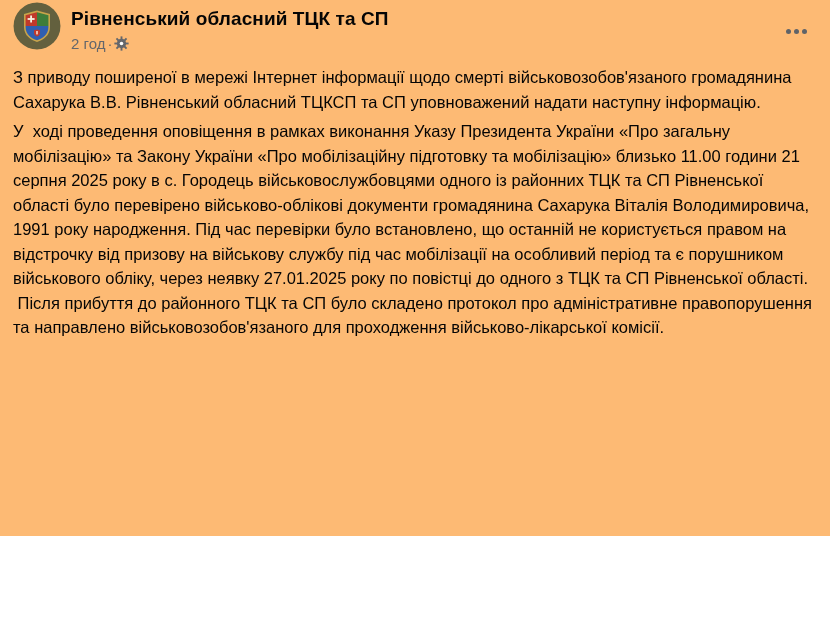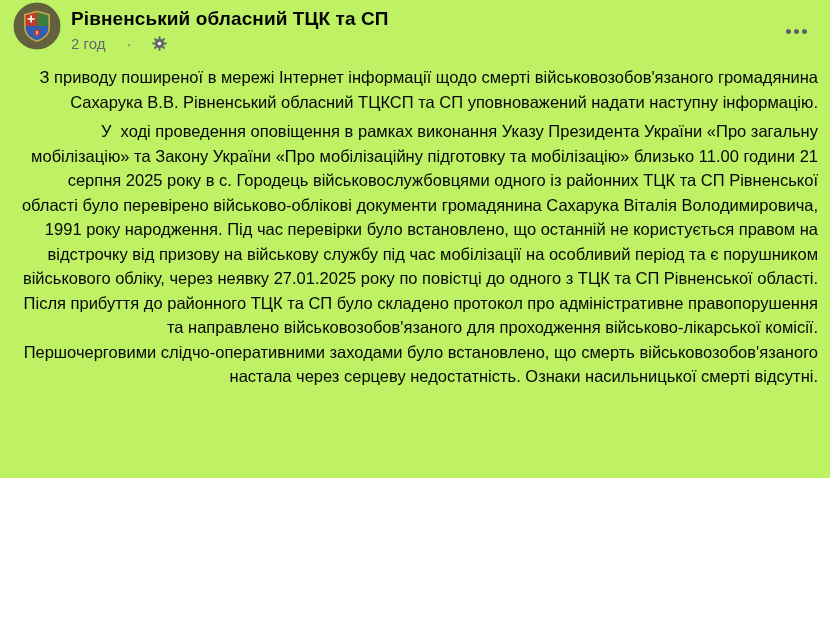--- a/index.html
+++ b/index.html
@@ -2,21 +2,21 @@
 <html><head>
 <meta charset="utf-8">
 <style>
   * { margin: 0; padding: 0; box-sizing: border-box; }
   html, body {
     width: 830px; height: 638px;
     background: #ffffff;
     overflow: hidden;
     font-family: "Liberation Sans", sans-serif;
   }
-  .post { width: 830px; height: 478px; background: #bef264; }
+  .post { width: 830px; height: 536px; background: #fdba74; }
 
   
   .header {
     display: flex;
     align-items: flex-start;
     padding: 2px 14px 0 13px;
   }
   .avatar-btn {
     width: 48px; height: 48px;
     border-radius: 50%;
@@ -29,21 +29,21 @@
     font-size: 19px;
     font-weight: 700;
     color: #050505;
     line-height: 24px;
     letter-spacing: .1px;
     cursor: pointer;
   }
   .meta-row {
     display: flex;
     align-items: center;
-    gap: 21px;
+    gap: 2px;
     margin-top: 3px;
     color: #65676b;
     font-size: 15px;
     line-height: 19px;
   }
   .meta-sep { color: #65676b; }
   .gear { display: inline-flex; align-items: center; }
   .more-btn {
     margin-left: auto;
     margin-top: 14px;
@@ -62,21 +62,20 @@
     border-radius: 50%;
     background: #5f6368;
   }
 
   
   .content {
     padding: 12px 12px 0 13px;
     font-size: 16.5px;
     line-height: 24.5px;
     color: #050505;
-    text-align: right;
   }
   .para {
     white-space: pre-wrap;
     word-wrap: break-word;
   }
   .para.first { margin-bottom: 5px; }
 </style>
 </head>
 <body>
 
@@ -135,16 +134,15 @@
       <span class="dot"></span>
       <span class="dot"></span>
       <span class="dot"></span>
     </button>
   </div>
 
   <div class="content">
     <div class="para first">З приводу поширеної в мережі Інтернет інформації щодо смерті військовозобов'язаного громадянина  Сахарука В.В. Рівненський обласний ТЦКСП та СП уповноважений надати наступну інформацію.</div>
     <div class="para">У  ході проведення оповіщення в рамках виконання Указу Президента України «Про загальну мобілізацію» та Закону України «Про мобілізаційну підготовку та мобілізацію» близько 11.00 години 21 серпня 2025 року в с. Городець військовослужбовцями одного із районних ТЦК та СП Рівненської області було перевірено військово-облікові документи громадянина Сахарука Віталія Володимировича, 1991 року народження. Під час перевірки було встановлено, що останній не користується правом на відстрочку від призову на військову службу під час мобілізації на особливий період та є порушником військового обліку, через неявку 27.01.2025 року по повістці до одного з ТЦК та СП Рівненської області.</div>
     <div class="para"> Після прибуття до районного ТЦК та СП було складено протокол про адміністративне правопорушення та направлено військовозобов'язаного для проходження військово-лікарської комісії.</div>
-    <div class="para">Першочерговими слідчо-оперативними заходами було встановлено, що смерть військовозобов'язаного настала через серцеву недостатність. Ознаки насильницької смерті відсутні.</div>
   </div>
 
 </div>
 
 </body></html>

